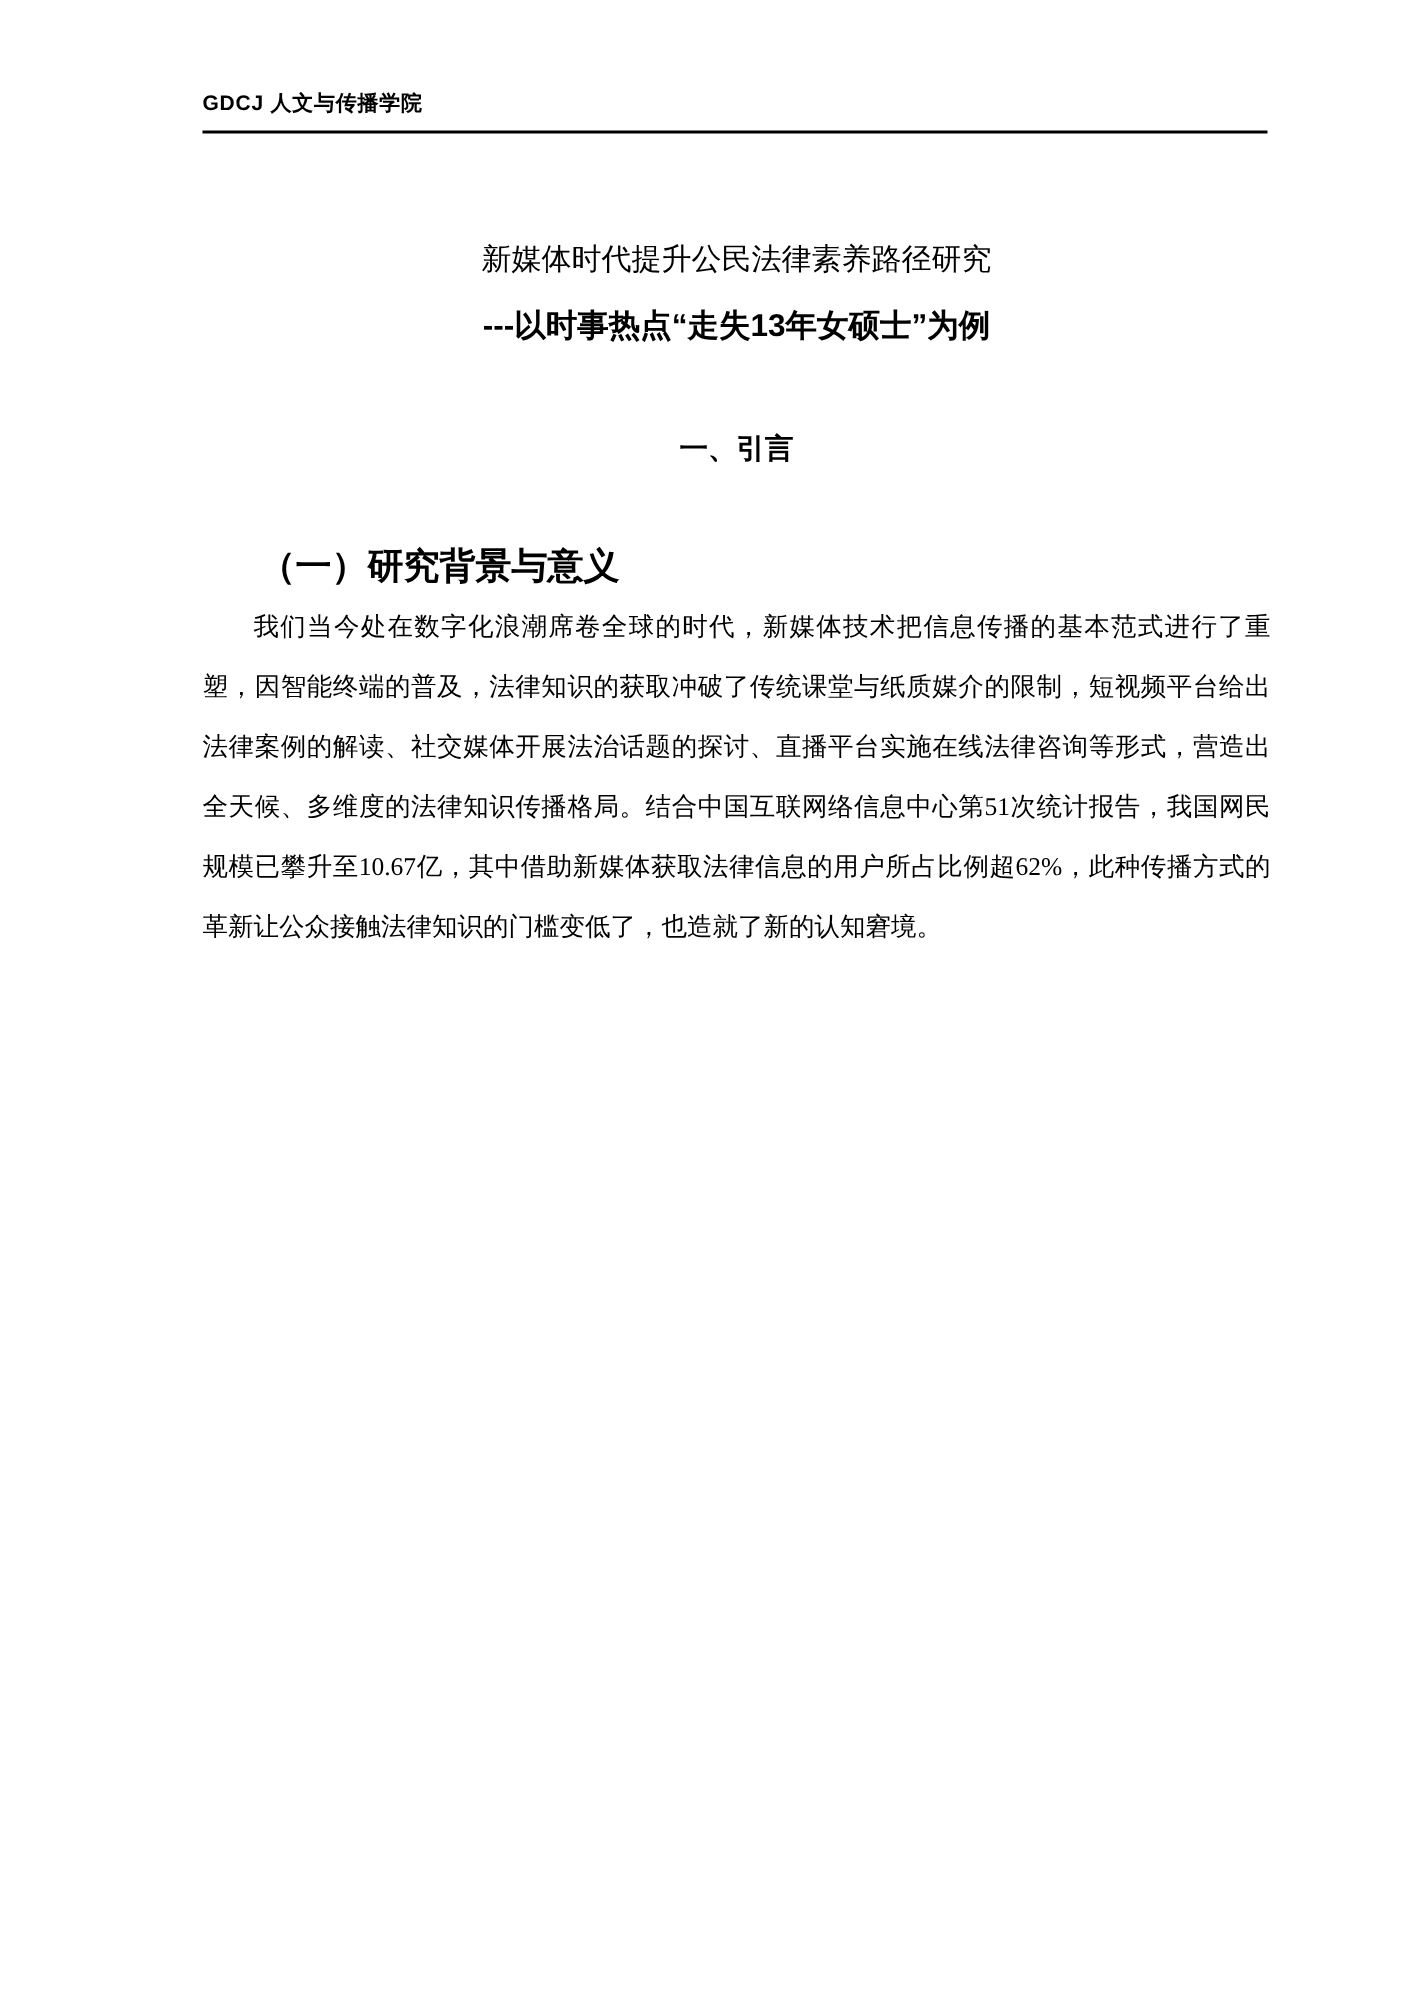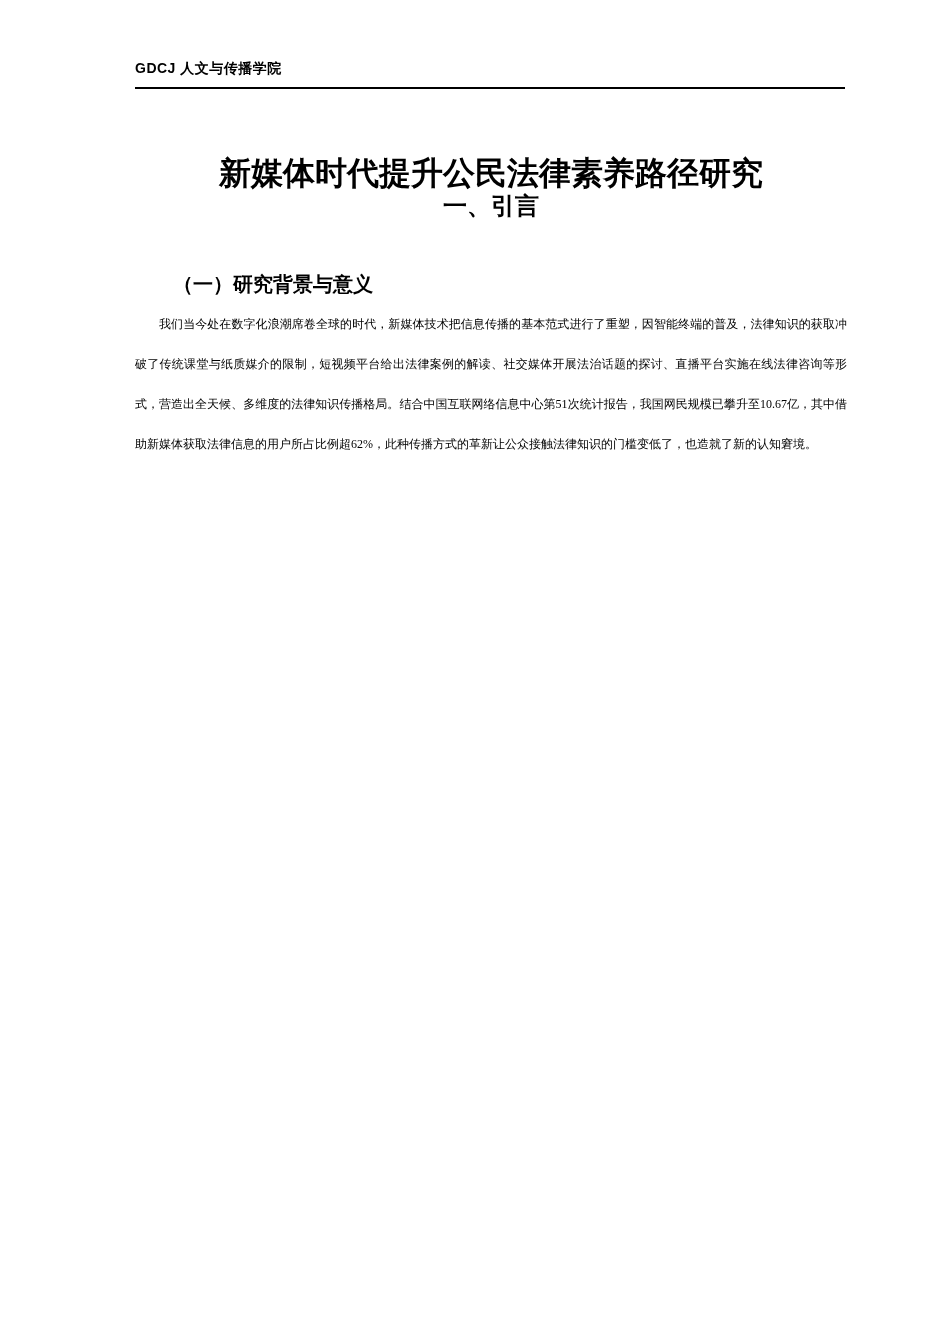--- a/index.html
+++ b/index.html
@@ -38,49 +38,50 @@
   }
   .content {
     position: absolute;
     top: 156px;
     left: 135px;
     width: 712px;
   }
   .doc-title {
     font-family: "Liberation Sans", sans-serif;
     text-align: center;
-    font-size: 32px;
-    font-weight: bold;
+    font-size: 20px;
+    font-weight: normal;
     line-height: 34px;
   }
   .doc-subtitle {
     font-family: "Liberation Sans", sans-serif;
     text-align: center;
     font-size: 21px;
     font-weight: bold;
     line-height: 28px;
     margin-top: 14px;
   }
   .section-heading {
     font-family: "Liberation Sans", sans-serif;
     text-align: center;
-    font-size: 24px;
+    font-size: 19px;
     font-weight: bold;
     line-height: 32px;
+    margin-top: 52px;
   }
   .subsection-heading {
     font-family: "Liberation Sans", sans-serif;
-    font-size: 20px;
+    font-size: 24px;
     font-weight: bold;
     line-height: 28px;
     margin-top: 48px;
     margin-left: 38px;
   }
   .para {
-    font-size: 12px;
+    font-size: 17px;
     line-height: 40px;
     text-indent: 2em;
     text-align: justify;
     margin-top: 0;
   }
   .para:first-of-type {
     margin-top: 6px;
   }
   .footer {
     position: absolute;
@@ -96,19 +97,20 @@
 
 <div class="page">
 
   <div class="header">
     <div class="header-text">GDCJ 人文与传播学院</div>
     <div class="header-rule"></div>
   </div>
 
   <div class="content">
     <h1 class="doc-title">新媒体时代提升公民法律素养路径研究</h1>
+    <h2 class="doc-subtitle">---以时事热点“走失13年女硕士”为例</h2>
     <h2 class="section-heading">一、引言</h2>
     <h3 class="subsection-heading">（一）研究背景与意义</h3>
     <p class="para">我们当今处在数字化浪潮席卷全球的时代，新媒体技术把信息传播的基本范式进行了重塑，因智能终端的普及，法律知识的获取冲破了传统课堂与纸质媒介的限制，短视频平台给出法律案例的解读、社交媒体开展法治话题的探讨、直播平台实施在线法律咨询等形式，营造出全天候、多维度的法律知识传播格局。结合中国互联网络信息中心第51次统计报告，我国网民规模已攀升至10.67亿，其中借助新媒体获取法律信息的用户所占比例超62%，此种传播方式的革新让公众接触法律知识的门槛变低了，也造就了新的认知窘境。</p>
   </div>
 
 
 </div>
 
 </body></html>

